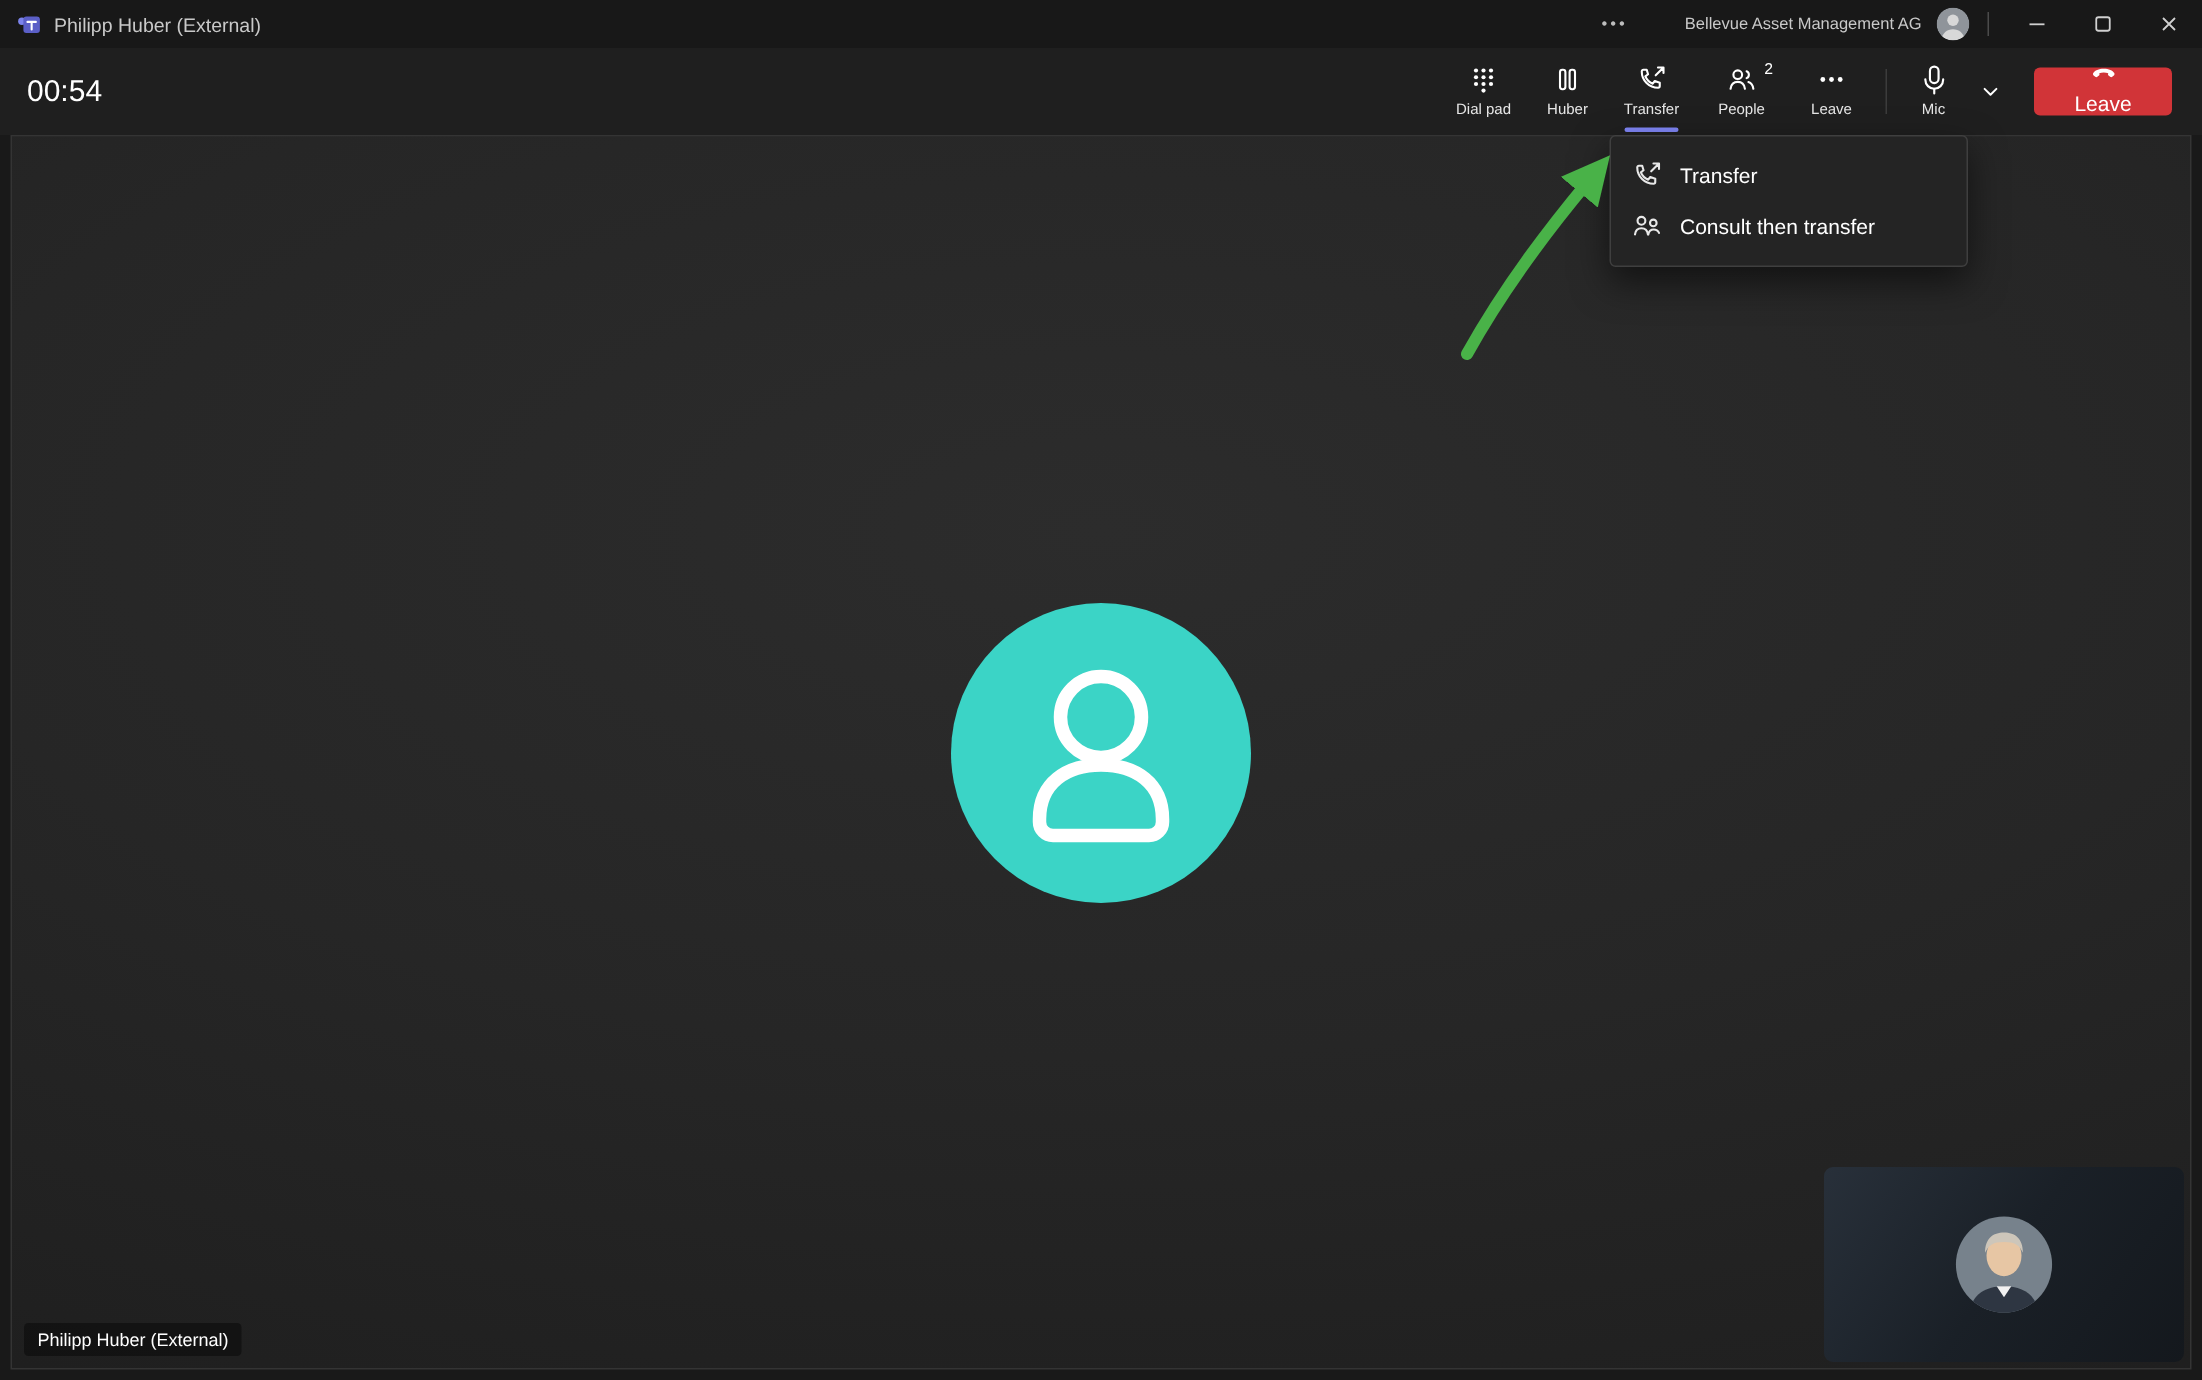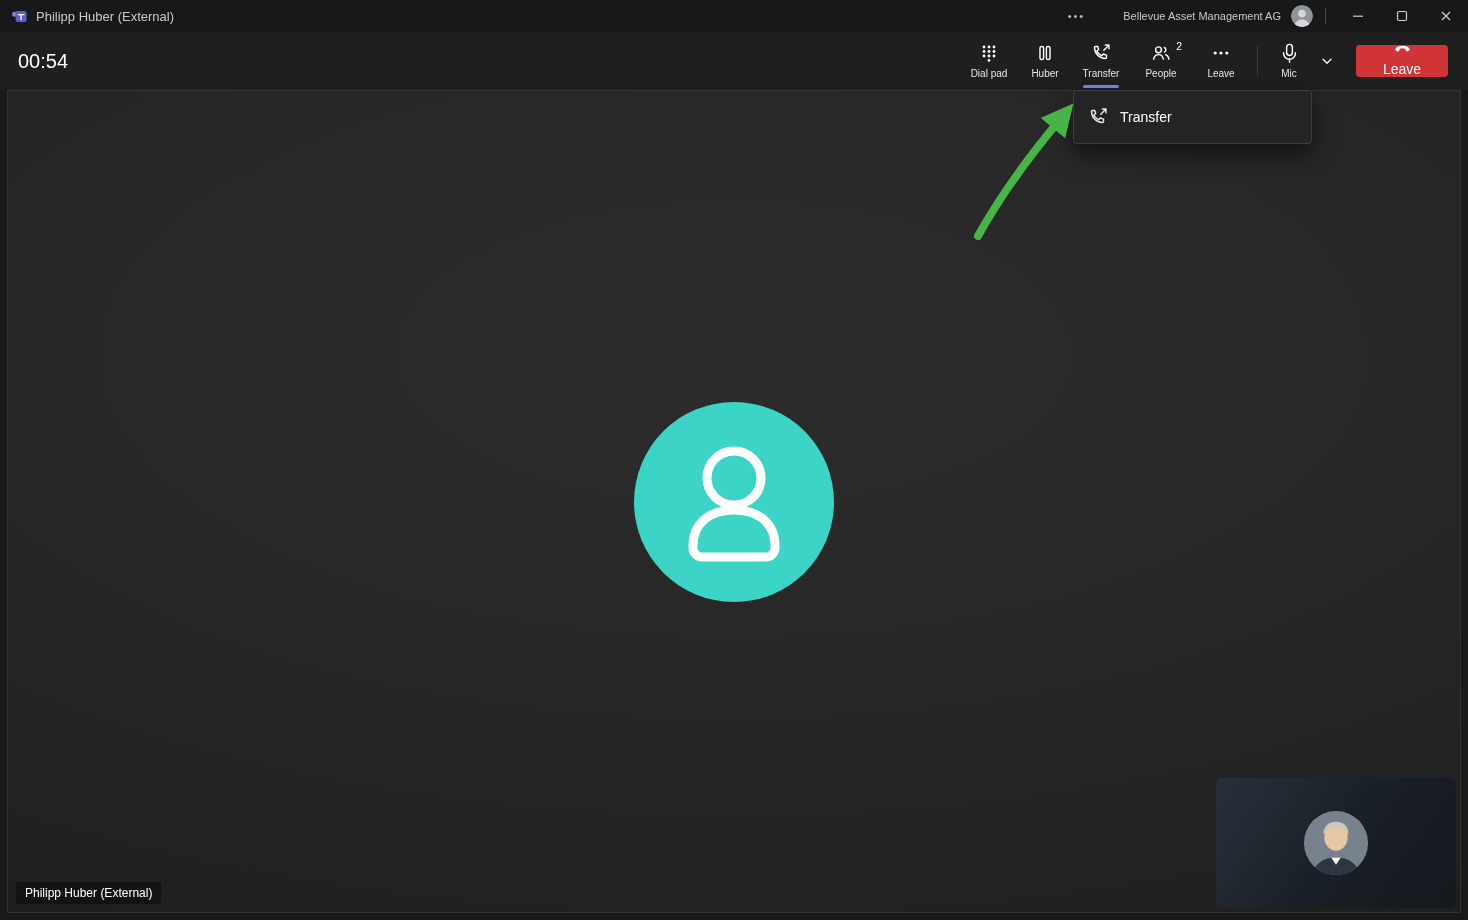--- a/index.html
+++ b/index.html
@@ -269,20 +269,28 @@
 
   <div class="menu">
     <div class="menu-item">
       <span class="mi-icon">
           <svg width="20" height="20">
             <use href="#sym-phone-arrow"></use>
           </svg>
         </span>
       <span>Transfer</span>
     </div>
+    <div class="menu-item">
+      <span class="mi-icon">
+          <svg width="20" height="20">
+            <use href="#sym-people-swap"></use>
+          </svg>
+        </span>
+      <span>Consult then transfer</span>
+    </div>
   </div>
 
   <svg class="annotation" width="1468" height="920" viewBox="0 0 1468 920">
     <defs>
       <marker id="ah" viewBox="0 0 4 4" markerWidth="4" markerHeight="4" refX="1" refY="2" orient="auto">
         <path class="arrow-fill" d="M0 0L4 2 0 4z"></path>
       </marker>
     </defs>
     <path class="arrow-stroke" d="M978 236 Q1008 182 1058 122" fill="none" stroke-width="8" stroke-linecap="round" marker-end="url(#ah)"></path>
   </svg>

